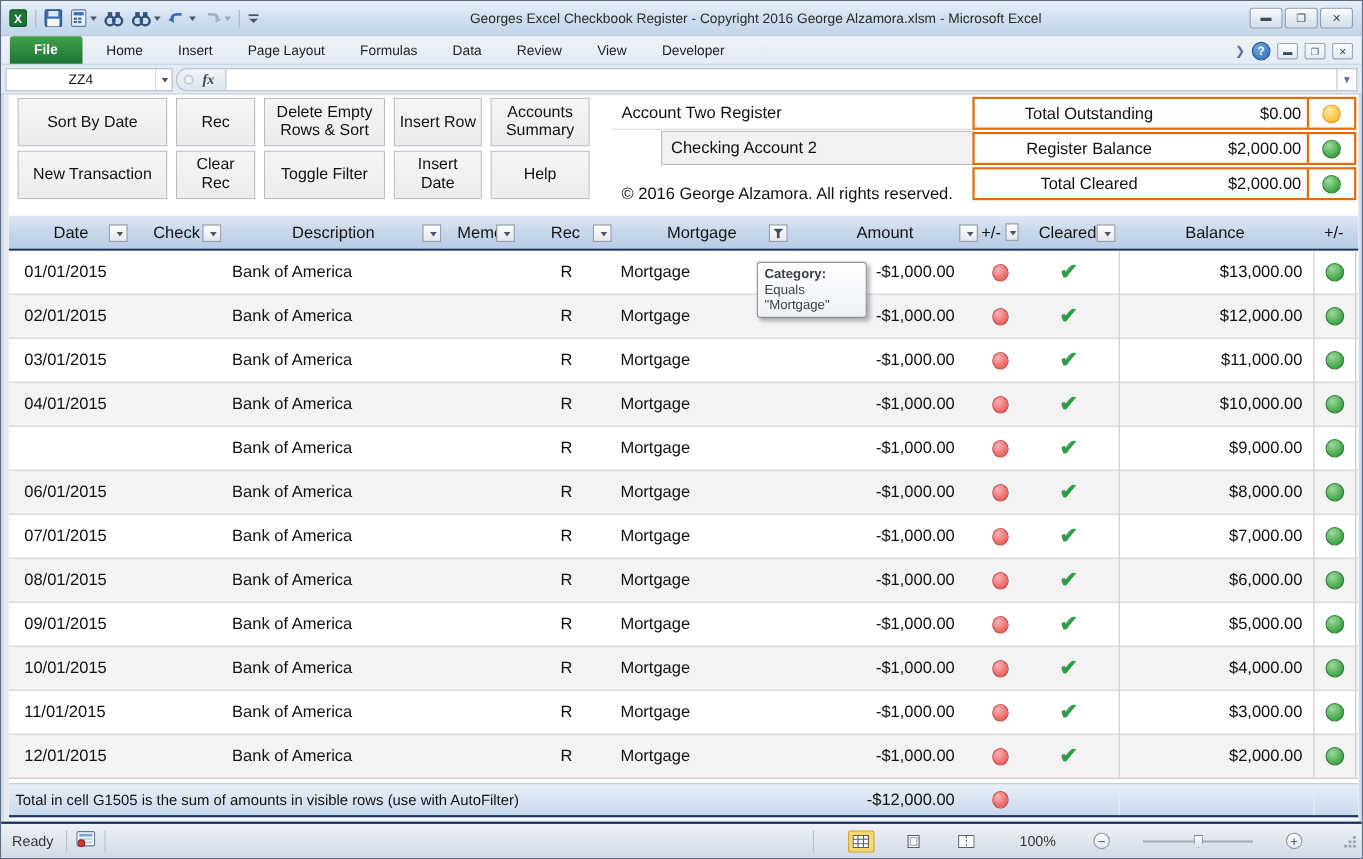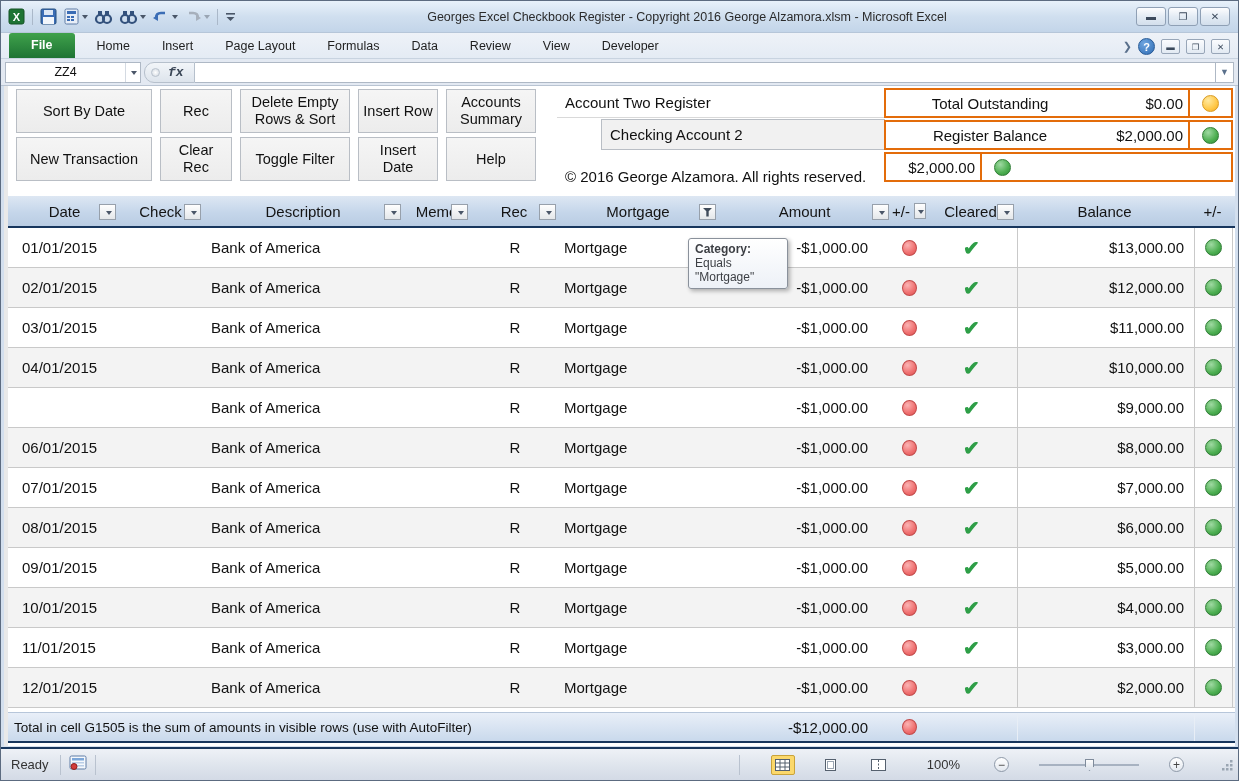--- a/index.html
+++ b/index.html
@@ -38,28 +38,28 @@
     background:radial-gradient(circle at 35% 30%, #6fa6e0, #2f6cb4); color:#fff;
     font-size:11px; font-weight:bold; display:flex;align-items:center;justify-content:center;
     border:1px solid #275a96;}
   .miniwin { width:19px;height:15px;border:1px solid #98a6b8;border-radius:2px;
     background:linear-gradient(#fbfcfe,#e2eaf3); display:flex;align-items:center;justify-content:center;
     font-size:8.5px;color:#3c4a5c;}
 
   
   .formulabar { position:absolute; left:0; top:58px; right:0; height:27px;
     background:#e3e9f2; border-bottom:1px solid #b9c4d2; display:flex; align-items:center; }
-  .namebox { width:136px; height:21px; margin-left:4px; background:#fff;
+  .namebox { width:152px; height:21px; margin-left:4px; background:#fff;
     border:1px solid #aeb8c5; display:flex; align-items:center; }
   .namebox .ref { flex:1; text-align:center; font-size:12.5px; color:#111; }
   .namebox .nb-dd { width:15px; height:100%; display:flex;align-items:center;justify-content:center; border-left:1px solid #d4dae2;}
   .fxcap { height:21px; margin-left:3px; padding:0 10px 0 6px; border:1px solid #b6c0cc; border-radius:10px 0 0 10px;
     background:linear-gradient(#f2f5f9,#dde4ec); display:flex; align-items:center; gap:8px; }
   .fxdot { width:9px;height:9px;border-radius:50%;background:radial-gradient(#fff,#cfd6df);border:1px solid #b9c2cd;}
-  .fx { font-size:13px; font-style:italic; font-family:Liberation Mono, monospace; color:#3a4656; font-weight:bold;}
+  .fx { font-size:13px; font-style:italic; font-family:Liberation Serif, serif; color:#3a4656; font-weight:bold;}
   .fmla-input { flex:1; height:21px; background:#fff; border:1px solid #aeb8c5; border-left:none; }
   .fbar-exp { width:18px; height:21px; margin-right:4px; background:#fff; border:1px solid #aeb8c5; border-left:none;
     display:flex;align-items:center;justify-content:center; font-size:9px; color:#5a708c;}
 
   
   .worksheet { position:absolute; left:3px; right:3px; top:85px; height:660px; background:#fff;
     border-left:4px solid #e9e9e9; overflow:hidden; }
 
   
   .btnpanel { position:absolute; left:8px; top:3px; width:536px; }
@@ -317,20 +317,21 @@
 
   <div class="sumrow">
     <span class="sum-label">Register Balance</span>
     <span class="sum-value">$2,000.00</span>
     <span class="sum-ind">
             <span class="ind green"></span>
           </span>
   </div>
 
   <div class="sumrow">
+    <span class="sum-label">Total Cleared</span>
     <span class="sum-value">$2,000.00</span>
     <span class="sum-ind">
             <span class="ind green"></span>
           </span>
   </div>
 </div>
 
     <div class="gridhead">
       <div class="hcell c0">
           <span class="lbl">Date</span>

